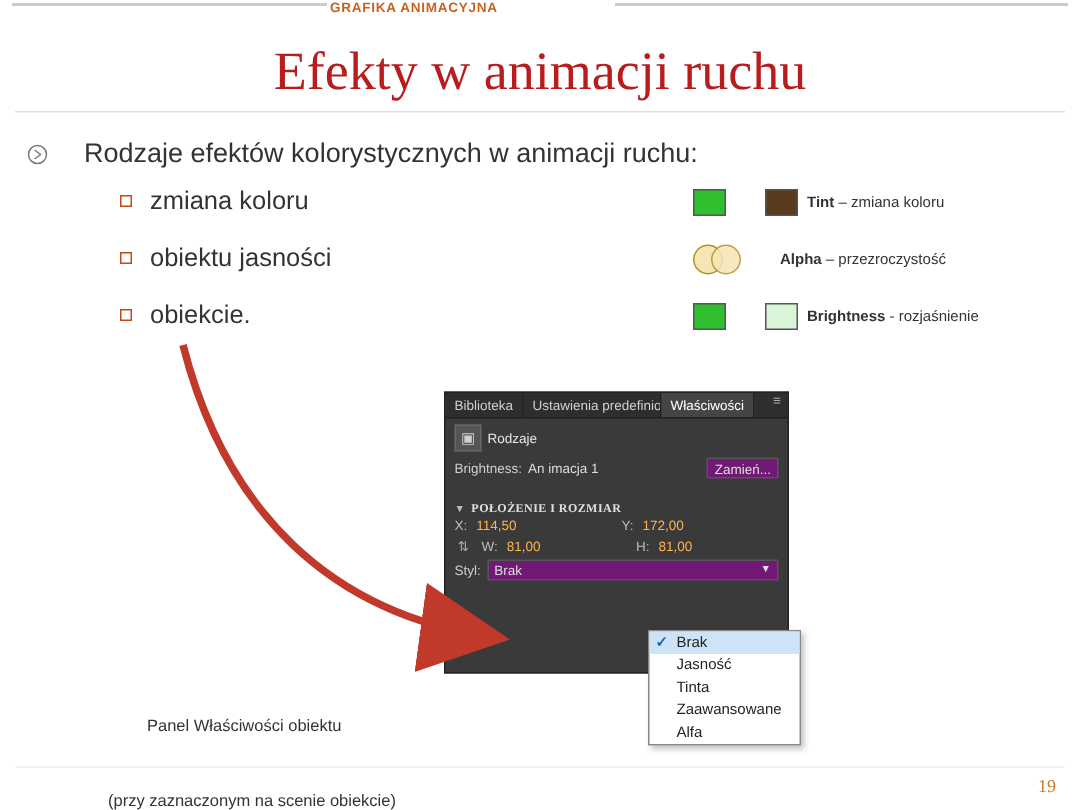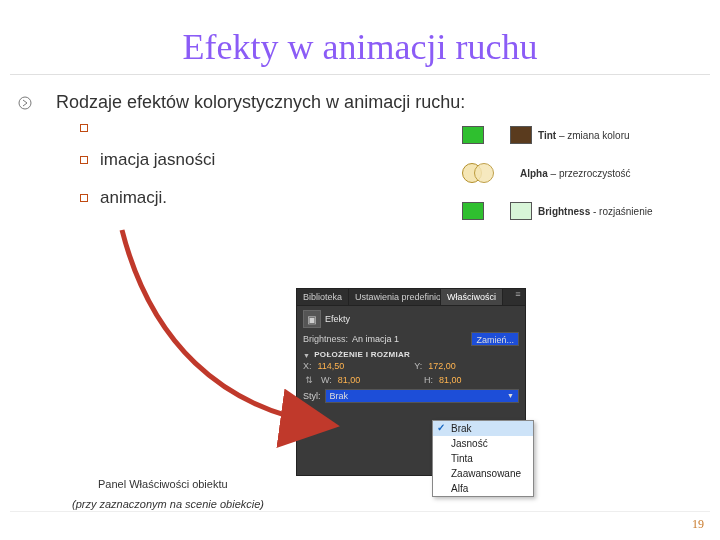--- a/index.html
+++ b/index.html
@@ -5,21 +5,21 @@
   * { box-sizing: border-box; margin: 0; padding: 0; }
   html, body { width: 720px; height: 540px; font-family: Verdana, Arial, sans-serif; background: #fff; color: #333; position: relative; overflow: hidden; }
 
   .slide { position: relative; width: 720px; height: 540px; }
 
   .header-strip { position: absolute; top: 0; left: 0; right: 0; height: 12px; }
   .hs-left { position: absolute; left: 8px; top: 2px; width: 210px; height: 2px; background: #ccc; }
   .hs-mid  { position: absolute; left: 220px; top: 0; font-size: 9px; letter-spacing: .5px; color: #c9611f; font-weight: 600; }
   .hs-right{ position: absolute; right: 8px; left: 410px; top: 2px; height: 2px; background: #ccc; }
 
-  .title { position: absolute; top: 26px; left: 0; right: 0; text-align: center; font-family: Georgia, "Times New Roman", serif; font-size: 36px; color: #8b5cf6; }
+  .title { position: absolute; top: 26px; left: 0; right: 0; text-align: center; font-family: Georgia, "Times New Roman", serif; font-size: 36px; color: #b91c1c; }
   .title-rule { position: absolute; top: 74px; left: 10px; right: 10px; height: 1px; background: #e0e0e0; }
 
   .intro-row { position: absolute; top: 92px; left: 18px; right: 10px; display: flex; align-items: center; gap: 24px; }
   .arrow-bullet { width: 14px; height: 14px; border-radius: 50%; flex: 0 0 14px; position: relative; }
   .arrow-bullet svg { position: absolute; inset: 0; }
   .intro-text { font-size: 18px; color: #333; font-family: Arial, sans-serif; }
 
   .list { position: absolute; top: 124px; left: 80px; width: 260px; display: flex; flex-direction: column; gap: 18px; font-size: 17px; }
   .li { display: flex; align-items: center; gap: 12px; }
   .sq-bullet { width: 8px; height: 8px; border: 1.5px solid #c04a12; flex: 0 0 8px; }
@@ -29,83 +29,89 @@
   .swatch { width: 22px; height: 18px; border: 1px solid #555; }
   .swatch-gap { width: 14px; }
   .sample .lbl { white-space: nowrap; }
 
   .circles { position: relative; width: 52px; height: 22px; }
   .circle { position: absolute; width: 20px; height: 20px; border-radius: 50%; border: 1px solid #b38f2a; background: #f5e6b5; }
   .circle.c1 { left: 0; top: 1px; }
   .circle.c2 { left: 12px; top: 1px; opacity: .85; }
 
   
-  .panel { position: absolute; top: 288px; left: 296px; width: 230px; height: 188px; background: #3a3a3a; color: #cfcfcf; font-size: 9px; border: 1px solid #222; font-family: Tahoma, sans-serif; }
+  .panel { position: absolute; top: 261px; left: 296px; width: 230px; height: 188px; background: #3a3a3a; color: #cfcfcf; font-size: 9px; border: 1px solid #222; font-family: Tahoma, sans-serif; }
   .tabs { display: flex; background: #2e2e2e; border-bottom: 1px solid #222; }
   .tab { padding: 3px 6px; border-right: 1px solid #222; white-space: nowrap; overflow: hidden; }
   .tab.active { background: #454545; color: #fff; }
   .tabs .spacer { flex: 1; }
   .tabs .menu { width: 14px; text-align: center; color: #aaa; }
   .p-body { padding: 4px 6px; }
   .p-row { display: flex; align-items: center; gap: 4px; margin-bottom: 4px; }
   .p-icon { width: 18px; height: 18px; background: #555; border: 1px solid #666; display: flex; align-items: center; justify-content: center; font-size: 10px; }
   .p-label-strong { color: #e6e6e6; }
-  .p-field { background: #1d4ed8; border: 1px solid #555; color: #ddd; padding: 1px 4px; height: 14px; line-height: 12px; }
-  .p-sect { display: flex; align-items: flex-end; gap: 4px; margin: 4px 0 2px; color: #e0e0e0; font-size: 8px; letter-spacing: .3px; }
+  .p-field { background: #701a75; border: 1px solid #555; color: #ddd; padding: 1px 4px; height: 14px; line-height: 12px; }
+  .p-sect { display: flex; align-items: flex-end; gap: 4px; margin: 15px 0 2px; color: #e0e0e0; font-size: 8px; letter-spacing: .3px; font-family: Liberation Serif, serif; }
   .p-sect .tri { font-size: 7px; color: #bbb; }
   .p-grid { display: grid; grid-template-columns: auto 1fr auto 1fr; gap: 2px 6px; align-items: center; margin: 2px 0 4px; }
   .p-grid span.k { color: #bbb; }
   .p-grid span.v { color: #ffb450; }
   .p-link { width: 12px; text-align: center; color: #aaa; }
 
   
   .dd { position: absolute; top: 420px; left: 432px; width: 102px; background: #fff; border: 1px solid #888; font-size: 10px; color: #222; font-family: Tahoma, sans-serif; z-index: 5; box-shadow: 2px 2px 4px rgba(0,0,0,.25); }
   .dd .opt { padding: 2px 6px 2px 18px; position: relative; }
   .dd .opt.sel::before { content: "✓"; position: absolute; left: 4px; top: 1px; color: #1565c0; font-weight: bold; }
   .dd .opt.hl { background: #cde3f8; }
 
   
   .big-arrow { position: absolute; top: 220px; left: 110px; width: 250px; height: 230px; pointer-events: none; }
 
   .caption1 { position: absolute; top: 478px; left: 98px; font-size: 11px; color: #333; }
-  .caption2 { position: absolute; top: 498px; left: 72px; font-size: 11px; font-style: italic; color: #333; }
+  .caption2 { position: absolute; top: 528px; left: 72px; font-size: 11px; color: #333; }
 
   .pagenum { position: absolute; bottom: 8px; right: 16px; font-size: 12px; color: #c97a2b; font-family: Georgia, serif; text-align: right; }
   .footer-rule { position: absolute; bottom: 28px; left: 10px; right: 10px; height: 1px; background: #eee; }
 </style>
 </head>
 <body>
 
 <div class="slide">
 
+  <div class="header-strip">
+    <div class="hs-left"></div>
+    <div class="hs-mid">GRAFIKA ANIMACYJNA</div>
+    <div class="hs-right"></div>
+  </div>
 
   <div class="title">Efekty w animacji ruchu</div>
   <div class="title-rule"></div>
 
   <div class="intro-row">
     <span class="arrow-bullet">
       <svg viewBox="0 0 14 14">
           <circle cx="7" cy="7" r="6" fill="none" stroke="#7a7a7a" stroke-width="1"></circle>
           <path d="M5 4 L9 7 L5 10" fill="none" stroke="#7a7a7a" stroke-width="1"></path>
         </svg>
     </span>
     <span class="intro-text">Rodzaje efektów kolorystycznych w animacji ruchu:</span>
   </div>
 
   <div class="list">
     <div class="li">
       <span class="sq-bullet"></span>
+      <span>zmiana koloru</span>
     </div>
     <div class="li">
       <span class="sq-bullet"></span>
-      <span>imacja jasności</span>
+      <span>obiektu jasności</span>
     </div>
     <div class="li">
       <span class="sq-bullet"></span>
-      <span>animacji.</span>
+      <span>obiekcie.</span>
     </div>
   </div>
 
   <div class="samples">
     <div class="sample">
       <span class="swatch" style="background:#2fbf2f"></span>
       <span class="swatch-gap"></span>
       <span class="swatch" style="background:#5a3b1e"></span>
       <span class="lbl"><b>Tint</b><span> – zmiana koloru</span></span>
     </div>
@@ -128,21 +134,21 @@
     <div class="tabs">
       <div class="tab">Biblioteka</div>
       <div class="tab" style="max-width:92px">Ustawienia predefiniowane re</div>
       <div class="tab active">Właściwości</div>
       <div class="spacer"></div>
       <div class="menu">≡</div>
     </div>
     <div class="p-body">
       <div class="p-row">
         <span class="p-icon">▣</span>
-        <span class="p-label-strong">Efekty</span>
+        <span class="p-label-strong">Rodzaje</span>
       </div>
       <div class="p-row">
         <span>Brightness:</span>
         <span style="flex:1;color:#ddd">An imacja 1</span>
         <span class="p-field">Zamień...</span>
       </div>
 
       <div class="p-sect">
         <span class="tri">▼</span>
         <b>POŁOŻENIE I ROZMIAR</b>

